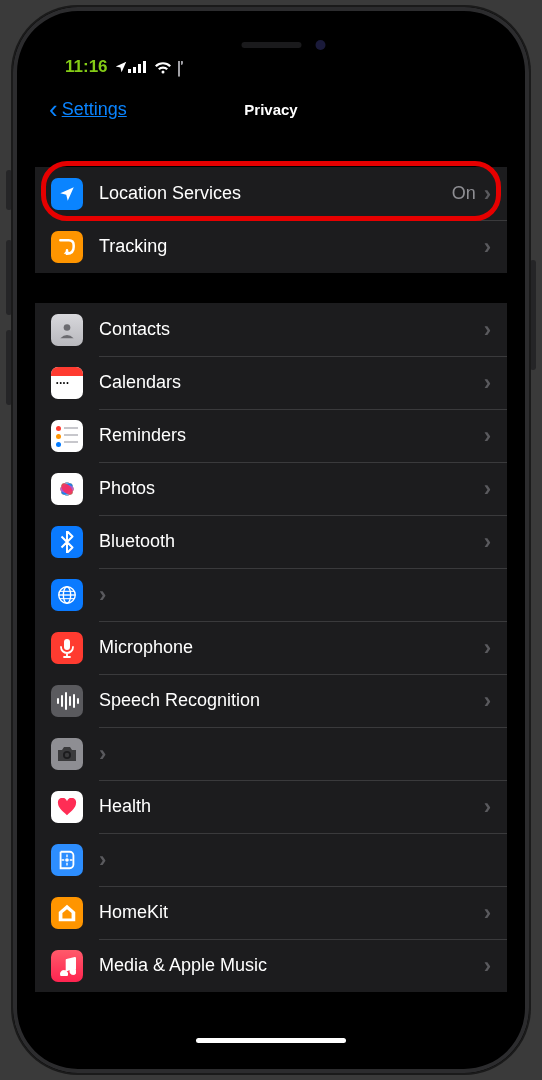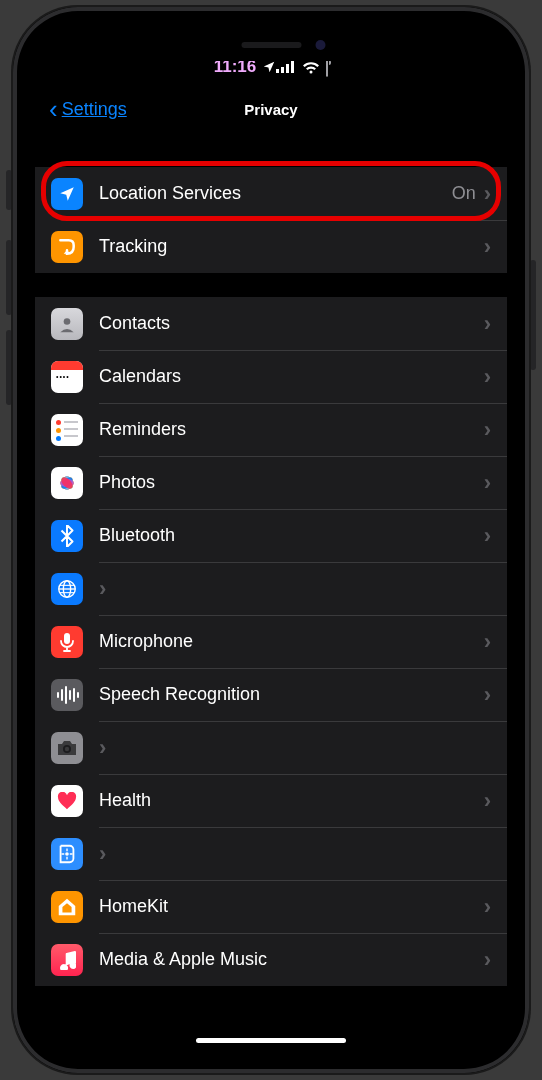--- a/index.html
+++ b/index.html
@@ -59,25 +59,25 @@
       width: 60px; height: 6px; background: #1a1a1c; border-radius: 3px;
     }
     .notch .camdot {
       width: 10px; height: 10px; background: #1a1a3a; border-radius: 50%;
       position: absolute; right: 58px; top: 11px;
     }
     .status-bar {
       height: 52px;
       display: flex;
       align-items: flex-end;
-      justify-content: center;
+      justify-content: flex-start;
       padding: 0 30px 4px 30px;
       font-weight: 600;
       font-size: 17px;
-      color: #f0abfc;
+      color: #84cc16;
     }
     .status-left { display: flex; align-items: center; gap: 6px; }
     .status-right { display: flex; align-items: center; gap: 6px; }
     .loc-arrow { display:inline-block; transform: rotate(0deg); }
     .nav-bar {
       height: 56px;
       display: flex;
       align-items: center;
       position: relative;
       padding: 0 14px;
@@ -97,21 +97,21 @@
       text-align: center;
       font-size: 15px;
       font-weight: 600;
       pointer-events: none;
     }
     .content {
       position: absolute;
       top: 108px; left:0; right:0; bottom:0;
       overflow: hidden;
     }
-    .group { margin-top: 24px; }
+    .group { margin-top: 30px; }
     .group.first { margin-top: 30px; }
     .row {
       display: flex;
       align-items: center;
       height: 53px;
       padding: 0 16px;
       background: #1c1c1e;
       position: relative;
     }
     .row + .row::before {

